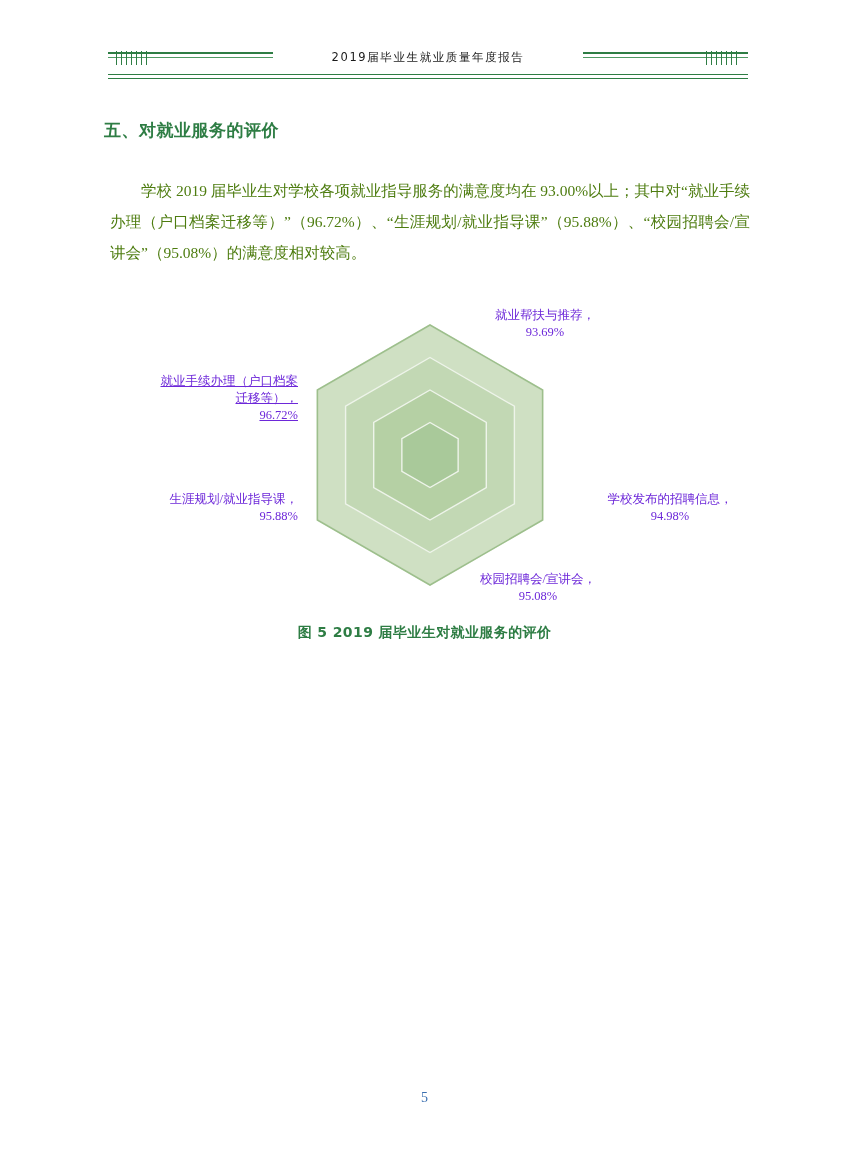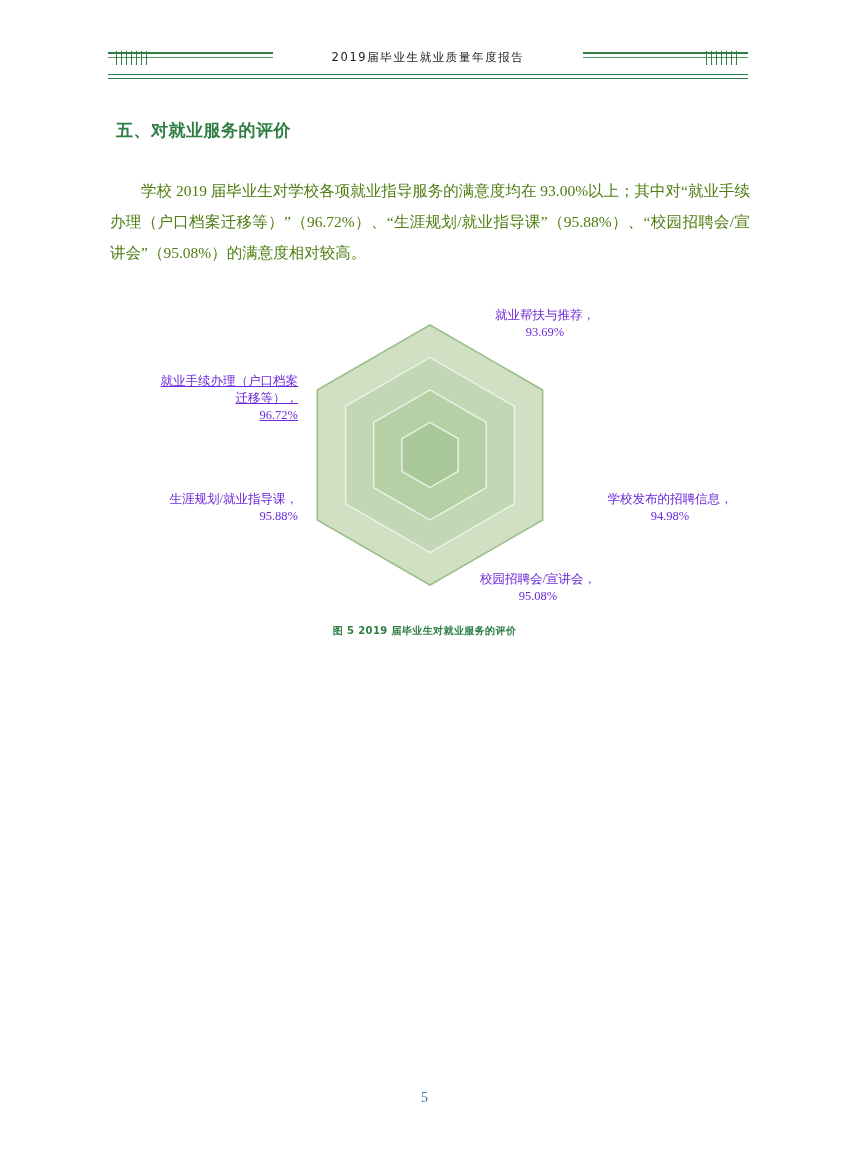--- a/index.html
+++ b/index.html
@@ -77,21 +77,21 @@
     left: 0; right: 0;
     bottom: 4px;
     height: 1px;
     background: #2e7d44;
   }
 
   
   .section-heading {
     position: absolute;
     top: 112px;
-    left: 116px;
+    left: 104px;
     font-family: "DejaVu Sans", sans-serif;
     font-weight: bold;
     font-size: 17px;
     color: #2e7d44;
     letter-spacing: 0.5px;
   }
 
   
   .paragraph {
     position: absolute;
@@ -139,21 +139,21 @@
   .lbl-upper-left { left: 8px;    top: 78px;  width: 180px; text-align: right; text-decoration: underline;}
 
   .figure-caption {
     position: absolute;
     top: 617px;
     left: 0;
     width: 849px;
     text-align: center;
     font-family: "DejaVu Sans", sans-serif;
     font-weight: bold;
-    font-size: 10px;
+    font-size: 14px;
     color: #2e7d44;
     letter-spacing: 0.4px;
   }
 
   
   .page-number {
     position: absolute;
     bottom: 46px;
     left: 0;
     width: 849px;

